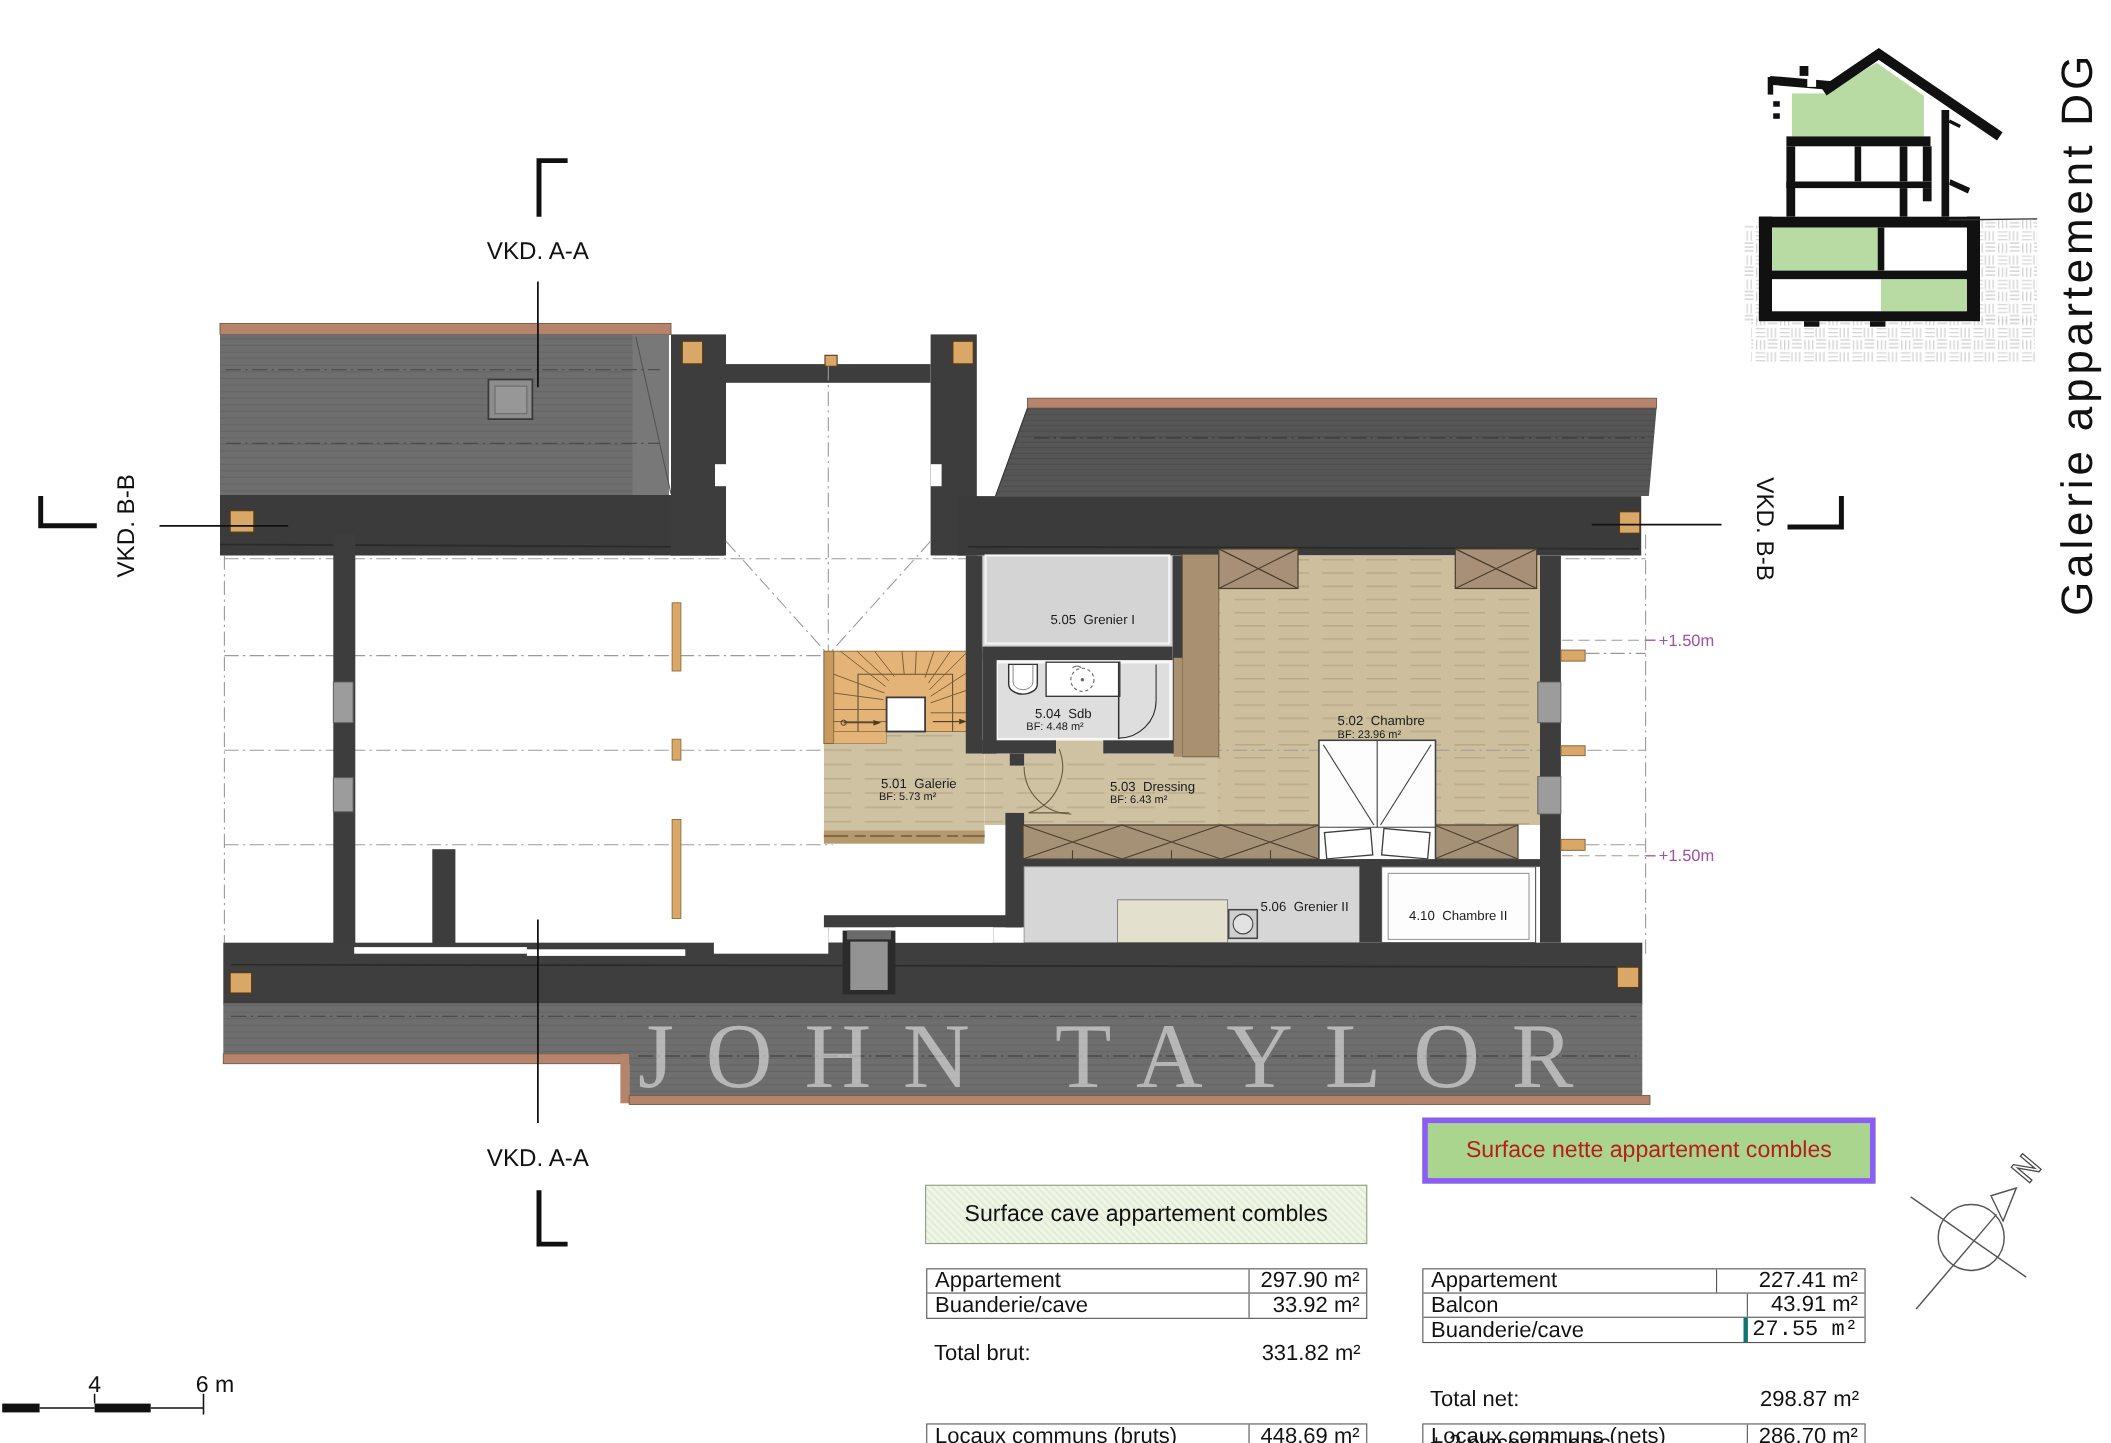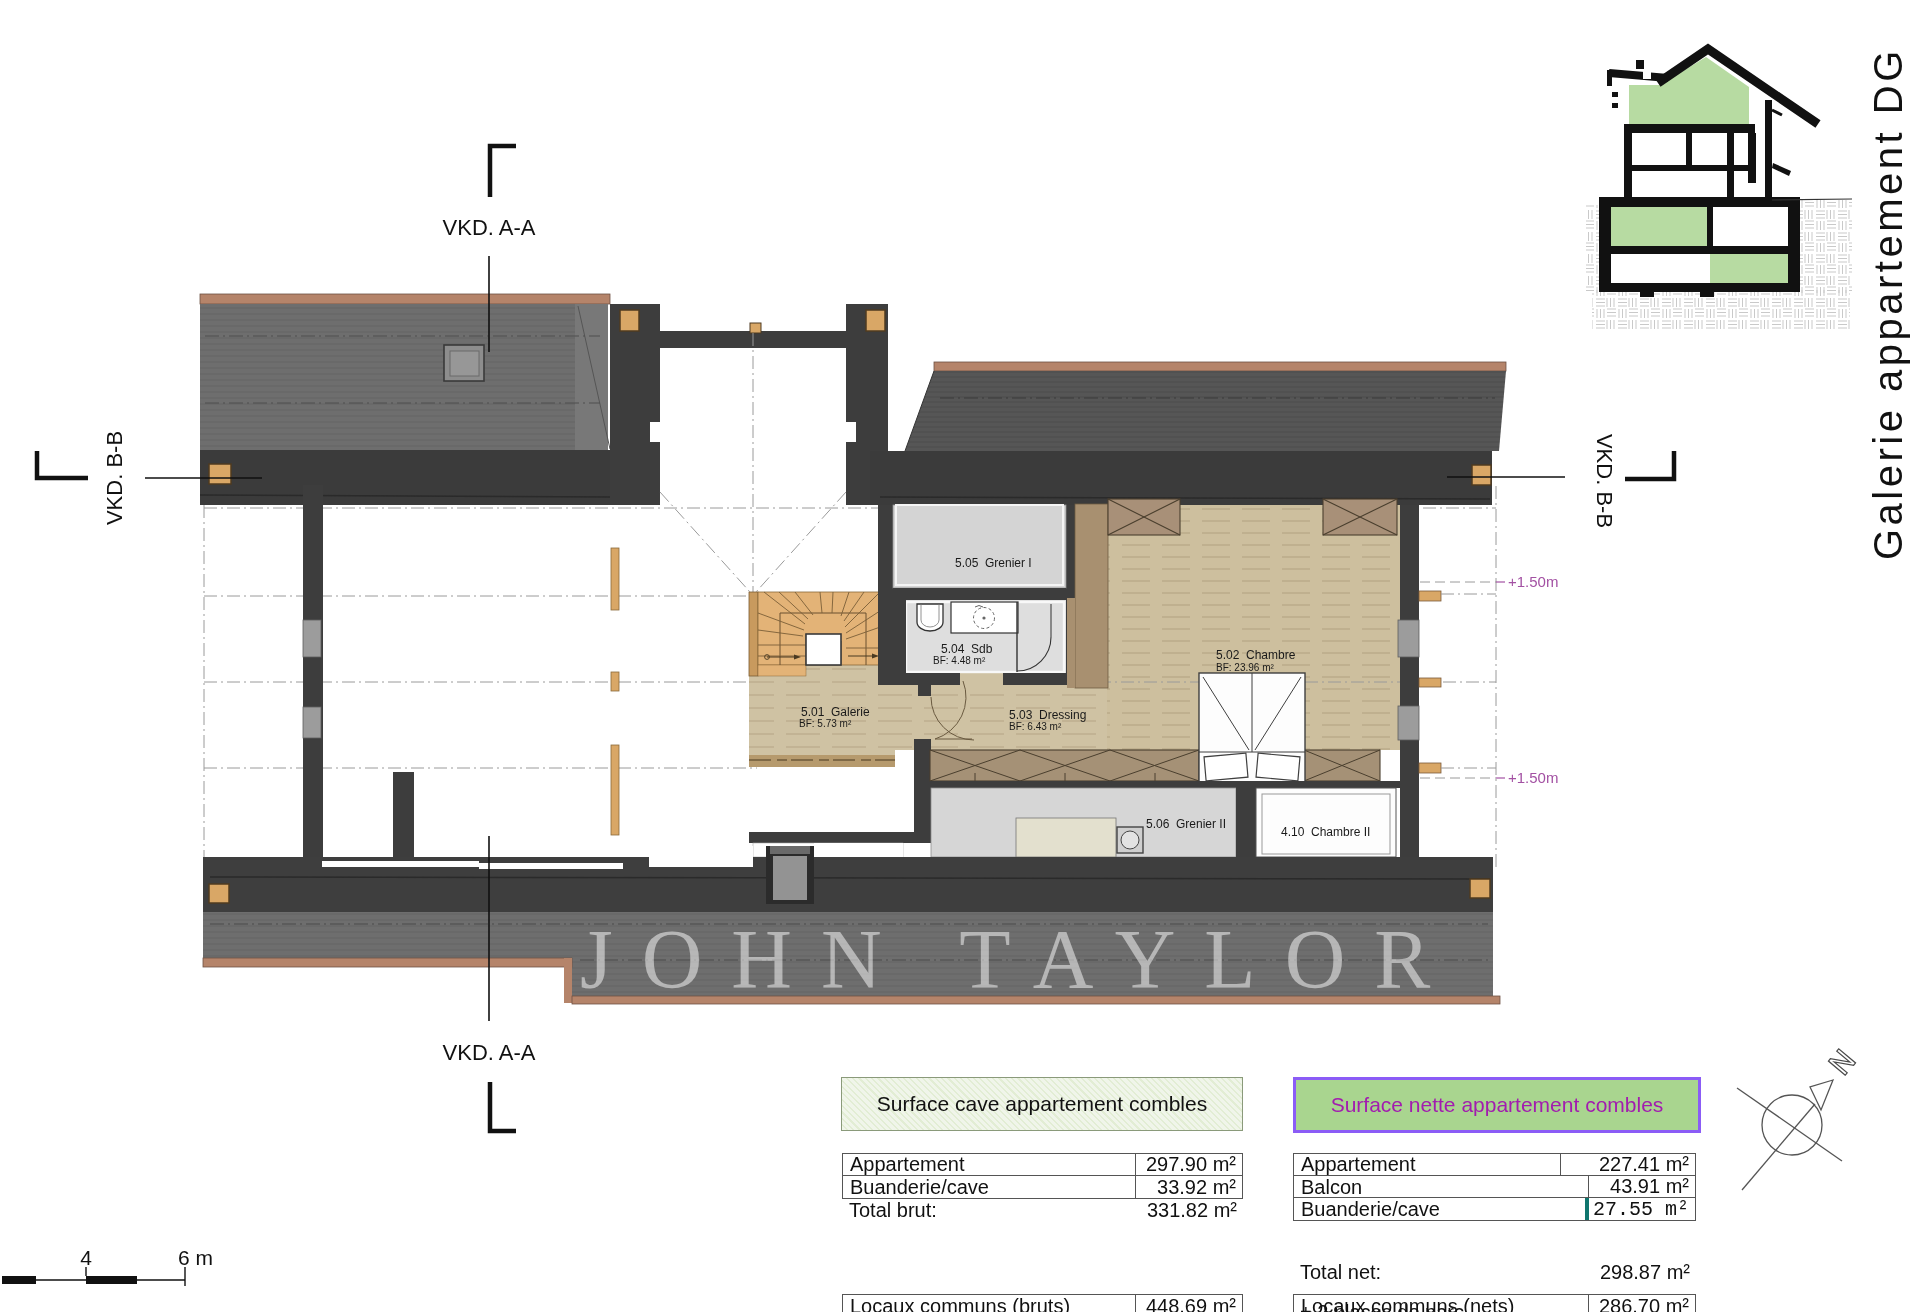--- a/index.html
+++ b/index.html
@@ -408,34 +408,34 @@
 <rect x="1640" y="292" width="14" height="5" fill="#111"></rect>
 <rect x="1700" y="292" width="14" height="5" fill="#111"></rect>
 
 <line x1="1772" y1="200" x2="1852" y2="199" stroke="#333" stroke-width="1.2"></line>
 </g>
 
 </svg>
 
 <div style="position:absolute;left:841px;top:1077px;width:400px;height:52px;background:repeating-linear-gradient(45deg,#f0f5ea 0,#f0f5ea 3px,#e2edd4 3px,#e2edd4 4.5px);border:1px solid #8a9a7a;display:flex;align-items:center;justify-content:center;font-size:21px;color:#111;">Surface cave appartement combles</div>
 
-<div style="position:absolute;left:1293px;top:1077px;width:402px;height:50px;background:#a9d58f;border:3px solid #8b5cf6;display:flex;align-items:center;justify-content:center;font-size:21px;color:#a21caf;">Surface nette appartement combles</div>
+<div style="position:absolute;left:1293px;top:1016px;width:402px;height:50px;background:#a9d58f;border:5px solid #8b5cf6;display:flex;align-items:center;justify-content:center;font-size:21px;color:#b91c1c;">Surface nette appartement combles</div>
 
 <div class="tbl" style="left:842px;top:1153px;width:401px;">
 <div style="border:1px solid #555;box-sizing:border-box;">
 <div class="row" style="height:22px;align-items:center;border-bottom:1px solid #555;">
           <div class="cl">Appartement</div>
           <div class="cv" style="border-left:1px solid #555;height:100%;display:flex;align-items:center;justify-content:flex-end;">297.90 m²</div>
         </div>
 <div class="row" style="height:22px;align-items:center;">
           <div class="cl">Buanderie/cave</div>
           <div class="cv" style="border-left:1px solid #555;height:100%;display:flex;align-items:center;justify-content:flex-end;">33.92 m²</div>
         </div>
 </div>
-<div class="row" style="height:23px;align-items:flex-start;">
+<div class="row" style="height:23px;align-items:flex-start;margin-top:20px;">
         <div class="cl">Total brut:</div>
         <div class="cv">331.82 m²</div>
       </div>
 </div>
 
 <div class="tbl" style="left:842px;top:1294px;width:401px;">
 <div class="row" style="height:25px;align-items:center;border:1px solid #555;box-sizing:border-box;">
         <div class="cl">Locaux communs (bruts)</div>
         <div class="cv" style="border-left:1px solid #555;height:100%;display:flex;align-items:center;justify-content:flex-end;">448.69 m²</div>
       </div>

